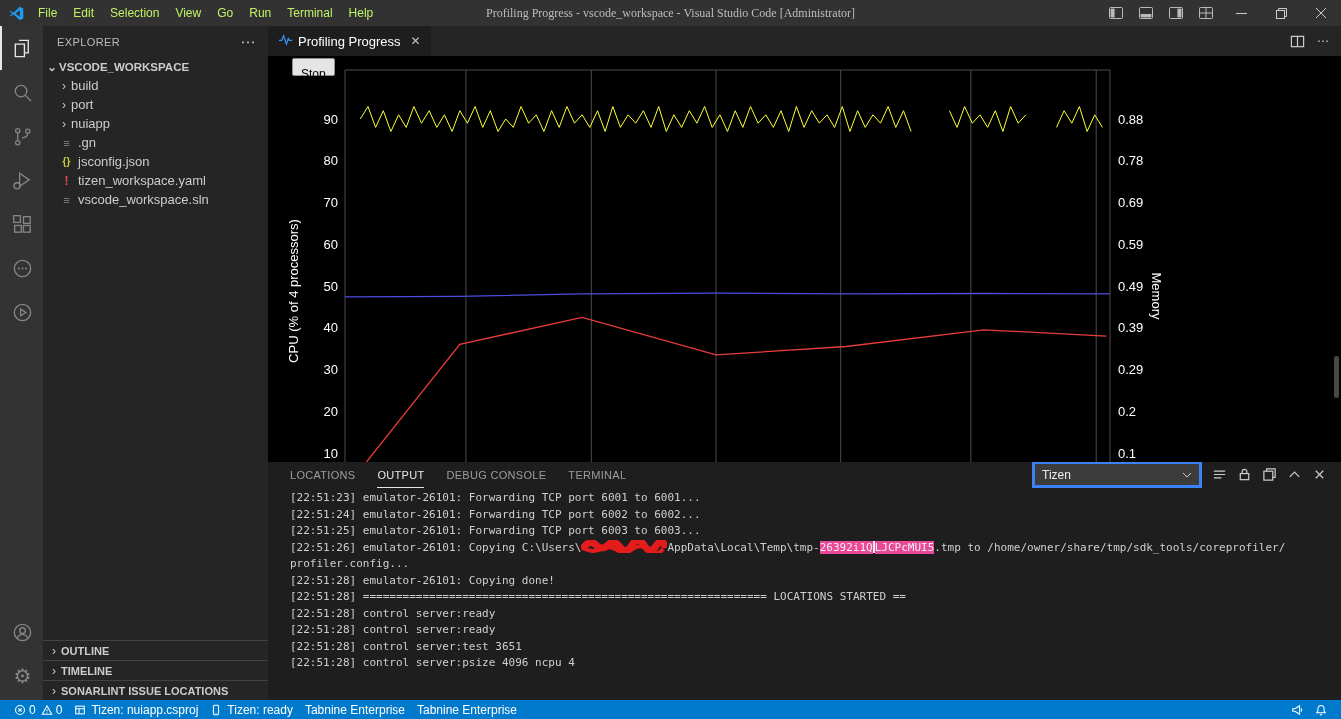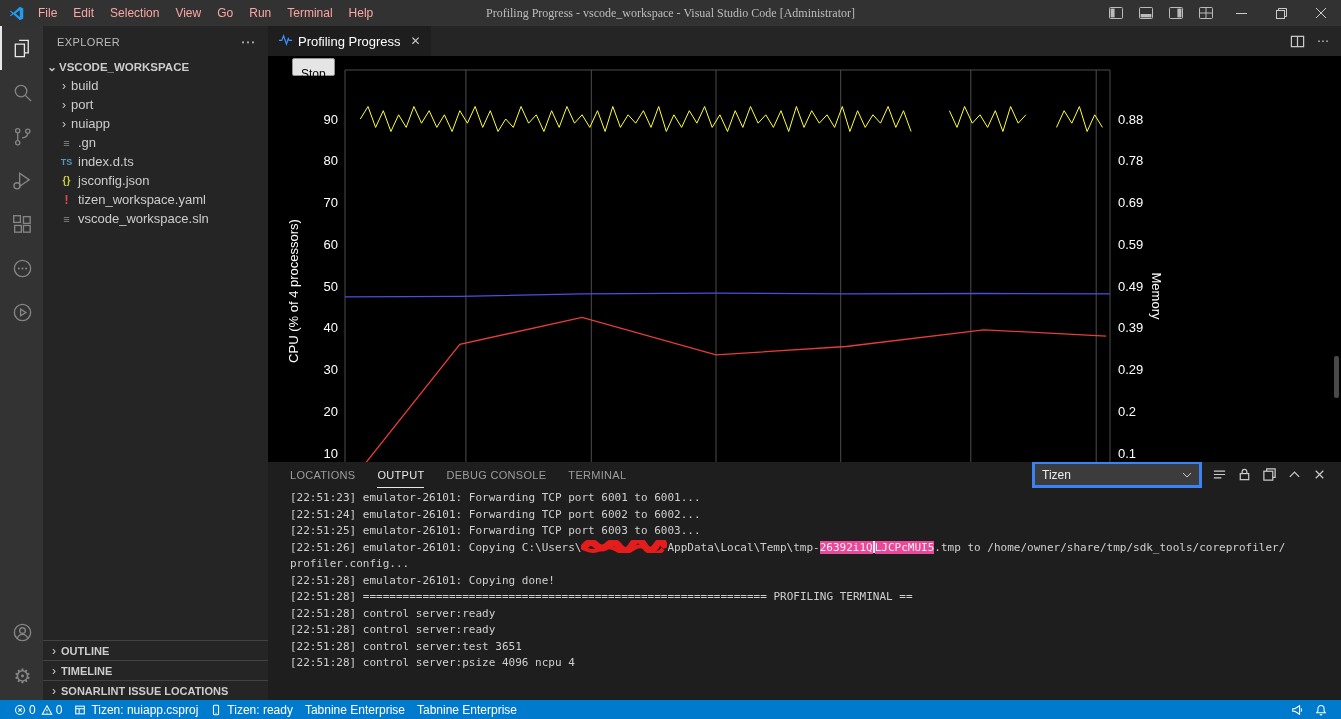--- a/index.html
+++ b/index.html
@@ -3,21 +3,21 @@
 <meta charset="utf-8">
 <style>
   html,body{margin:0;padding:0;}
   body{width:1341px;height:719px;overflow:hidden;background:#1e1e1e;color:#ccc;
        font-family:"Liberation Sans",sans-serif;font-size:12px;}
 
   
   .titlebar{height:26px;background:#323233;display:flex;align-items:center;position:relative;}
   .logo{margin:0 6px 0 9px;display:flex;z-index:2;}
   .menus{display:flex;height:100%;z-index:2;}
-  .menu-item{padding:0 8px;display:flex;align-items:center;color:#fca5a5;}
+  .menu-item{padding:0 8px;display:flex;align-items:center;color:#bef264;}
   .window-title{position:absolute;left:0;right:0;text-align:center;color:#bdbdbd;z-index:1;font-family:Liberation Serif, serif;}
   .win-right{margin-left:auto;display:flex;height:100%;align-items:center;z-index:2;}
   .layout-btn{width:30px;height:100%;display:flex;align-items:center;justify-content:center;}
   .win-btn{width:40px;height:100%;display:flex;align-items:center;justify-content:center;}
 
   
   .main{display:flex;height:674px;}
 
   .activitybar{width:43px;background:#333333;display:flex;flex-direction:column;}
   .ab-item{height:44px;display:flex;align-items:center;justify-content:center;border-left:2px solid transparent;}
@@ -237,24 +237,20 @@
           <span class="chev">›</span>
           <span class="lbl">port</span>
         </div>
         <div class="tree-item folder">
           <span class="chev">›</span>
           <span class="lbl">nuiapp</span>
         </div>
         <div class="tree-item file">
           <span class="ficon txt">≡</span>
           <span class="lbl">.gn</span>
-        </div>
-        <div class="tree-item file">
-          <span class="ficon ts">TS</span>
-          <span class="lbl">index.d.ts</span>
         </div>
         <div class="tree-item file">
           <span class="ficon json">{}</span>
           <span class="lbl">jsconfig.json</span>
         </div>
         <div class="tree-item file">
           <span class="ficon yaml">!</span>
           <span class="lbl">tizen_workspace.yaml</span>
         </div>
         <div class="tree-item file">
@@ -388,21 +384,21 @@
       <div class="panel-content" id="output">
           <div class="out-line">[22:51:23] emulator-26101: Forwarding TCP port 6001 to 6001...</div>
           <div class="out-line">[22:51:24] emulator-26101: Forwarding TCP port 6002 to 6002...</div>
           <div class="out-line">[22:51:25] emulator-26101: Forwarding TCP port 6003 to 6003...</div>
           <div class="out-line">[22:51:26] emulator-26101: Copying C:\Users\<span class="redacted"><svg width="86" height="13" viewBox="0 0 86 13">
                 <path d="M3 7q6-8 12-2t12 0 12 2 12-2 12 0 12 1 8-1" stroke="#e51c1c" stroke-width="7" fill="none" stroke-linecap="round"></path>
                 <path d="M4 9q8 4 16 0t16 1 16-1 16 1 14-1" stroke="#e51c1c" stroke-width="4" fill="none"></path>
               </svg></span>AppData\Local\Temp\tmp-<span class="sel">26392i1Q</span><span class="cursor"></span><span class="sel">LJCPcMUI5</span>.tmp to /home/owner/share/tmp/sdk_tools/coreprofiler/</div>
           <div class="out-line">profiler.config...</div>
           <div class="out-line">[22:51:28] emulator-26101: Copying done!</div>
-          <div class="out-line">[22:51:28] ============================================================= PROFILING TERMINAL ==</div>
+          <div class="out-line">[22:51:28] ============================================================= LOCATIONS STARTED ==</div>
           <div class="out-line">[22:51:28] control server:ready</div>
           <div class="out-line">[22:51:28] control server:ready</div>
           <div class="out-line">[22:51:28] control server:test 3651</div>
           <div class="out-line">[22:51:28] control server:psize 4096 ncpu 4</div>
         </div>
     </div>
   </div>
 </div>
 
 <div class="statusbar">

